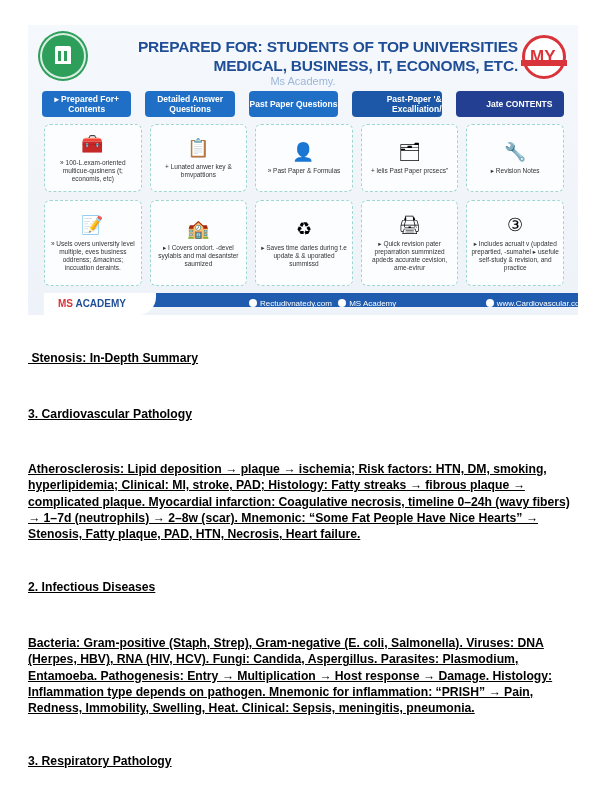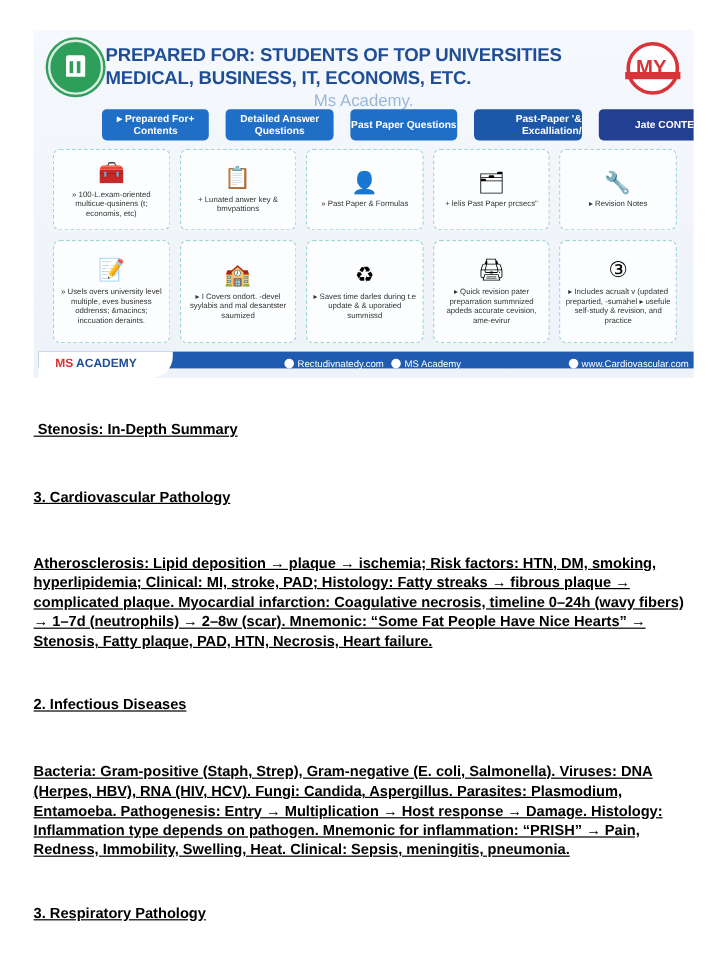--- a/index.html
+++ b/index.html
@@ -9,40 +9,40 @@
   .banner { position: absolute; left: 28px; top: 25px; width: 550px; height: 290px;
             background: linear-gradient(180deg, #f5f8fc 0%, #eef3f9 100%); overflow: hidden; }
   .logo-left { position: absolute; left: 12px; top: 8px; width: 42px; height: 42px; border-radius: 50%;
                background: #2e9e5b; border: 2px solid #d8eee0; box-shadow: 0 0 0 2px #2e9e5b; }
   .logo-left .bldg { position: absolute; left: 13px; top: 11px; width: 16px; height: 18px; background: #fff; border-radius: 2px 2px 0 0; }
   .logo-left .bldg::before { content: ""; position: absolute; left: 3px; top: 5px; width: 3px; height: 10px; background: #2e9e5b; box-shadow: 6px 0 0 #2e9e5b; }
   .logo-right { position: absolute; right: 12px; top: 10px; width: 38px; height: 38px; border-radius: 50%;
                 background: #fff; border: 3px solid #d9343a; }
   .logo-right .my { position: absolute; left: 5px; top: 9px; font-weight: bold; font-size: 17px; color: #d9343a; }
   .logo-right .rib { position: absolute; left: -4px; top: 22px; width: 46px; height: 6px; background: #d9343a; }
-  .title { position: absolute; left: 60px; right: 60px; top: 12px; text-align: left; color: #1f4e96;
+  .title { position: absolute; left: 60px; right: 60px; top: 12px; text-align: right; color: #1f4e96;
            font-weight: bold; font-size: 15.5px; line-height: 19px; letter-spacing: -0.2px; }
-  .subbrand { position: absolute; left: 0; right: 0; top: 50px; text-align: center; color: #9bb7d9; font-size: 14px; }
+  .subbrand { position: absolute; left: 0; right: 0; top: 50px; text-align: center; color: #9bb7d9; font-size: 11px; }
 
-  .tabs { position: absolute; left: 14px; top: 66px; width: 522px; display: flex; gap: 14px; margin-left: 43px; }
+  .tabs { position: absolute; left: 14px; top: 66px; width: 522px; display: flex; gap: 14px; }
   .tab { flex: 1; height: 26px; background: #1f6fc7; border-radius: 4px; color: #fff; font-weight: bold;
          font-size: 8.5px; line-height: 10px; text-align: center; display: flex; align-items: center; justify-content: center; position: relative; }
   .tab:nth-child(4) { background: #1d57a8; text-align: right; }
   .tab:nth-child(5) { background: #223f92; padding-left: 19px; }
   .tab::after { content: ""; position: absolute; bottom: -5px; left: 50%; margin-left: -5px;
                 border-left: 5px solid transparent; border-right: 5px solid transparent; border-top: 5px solid inherit; }
 
   .grid { position: absolute; left: 16px; top: 99px; width: 520px; display: grid;
           grid-template-columns: repeat(5, 1fr); grid-template-rows: 68px 86px; gap: 8px 8px; }
   .card { border: 1.5px dashed #9fd6d0; border-radius: 6px; background: #fbfdfe; display: flex; flex-direction: column;
           align-items: center; justify-content: center; padding: 2px 3px; box-sizing: border-box; }
   .card .ic { width: 24px; height: 22px; margin-bottom: 4px; display: flex; align-items: center; justify-content: center; font-size: 18px; }
   .card .txt { font-size: 6.5px; line-height: 8px; text-align: center; color: #333; }
 
-  .footer { position: absolute; left: 4px; top: 268px; width: 550px; height: 14px; background: #1f5cb0; }
+  .footer { position: absolute; left: 16px; top: 268px; width: 550px; height: 14px; background: #1f5cb0; }
   .footer .brand { position: absolute; left: 0; top: 0; width: 112px; height: 22px; background: #fff; border-radius: 0 0 18px 0;
                    font-weight: bold; font-size: 10px; line-height: 22px; padding-left: 14px; box-sizing: border-box; color: #1f4e96; }
   .footer .brand .ms { color: #d9343a; }
   .footer .mid { position: absolute; left: 205px; top: 0; line-height: 22px; color: #fff; font-size: 8px; }
   .footer .right { position: absolute; right: 8px; top: 0; line-height: 22px; color: #fff; font-size: 8px; }
   .dot { display: inline-block; width: 8px; height: 8px; border-radius: 50%; background: #fff; vertical-align: -1px; margin-right: 3px; }
 
   
   .doc { position: absolute; left: 28px; top: 350px; width: 552px; color: #000; }
   .doc p { margin: 0; font-weight: bold; text-decoration: underline; font-size: 12.2px; line-height: 16.3px; }

